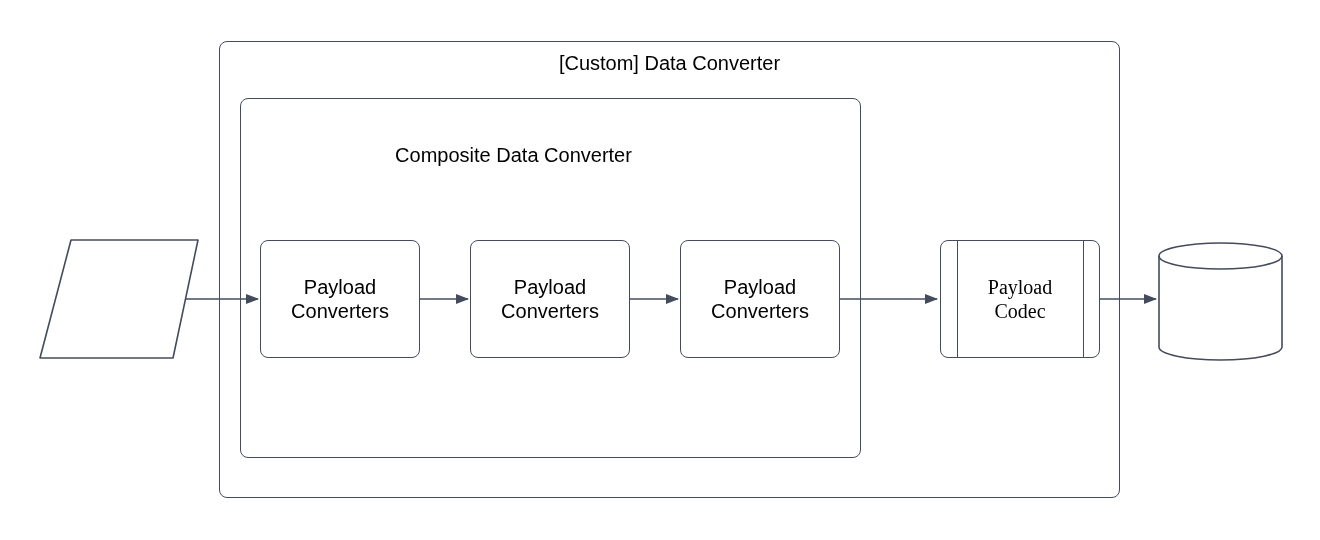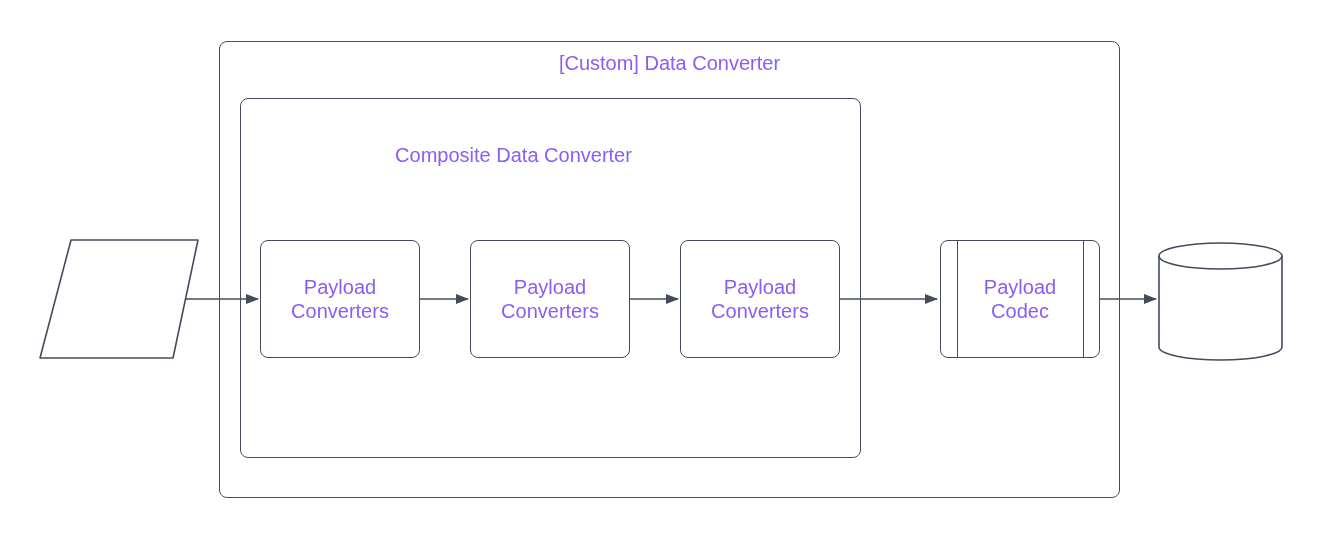--- a/index.html
+++ b/index.html
@@ -3,21 +3,21 @@
 <meta charset="utf-8">
 <style>
   * { margin: 0; padding: 0; box-sizing: border-box; }
   html, body { background: #ffffff; }
   .canvas {
     position: relative;
     width: 1320px;
     height: 540px;
     background: #ffffff;
     font-family: "Liberation Sans", sans-serif;
-    color: #8b5cf6;
+    color: #000000;
     overflow: hidden;
   }
   .layer {
     position: absolute;
     left: 0; top: 0;
     width: 1320px; height: 540px;
   }
   .container-box {
     position: absolute;
     border: 1.6px solid #444c5c;
@@ -49,21 +49,21 @@
     border-radius: 8px;
     background: #ffffff;
     width: 160px;
     height: 118px;
     top: 240px;
   }
   .rect-node .label { width: 112px; }
   .node-converter-1 { left: 260px; }
   .node-converter-2 { left: 470px; }
   .node-converter-3 { left: 680px; }
-  .node-codec { left: 940px; }
+  .node-codec { left: 940px; font-family: Liberation Serif, serif; }
   .node-codec .label { width: 96px; }
   .codec-line {
     position: absolute;
     top: 0; bottom: 0;
     width: 0;
     border-left: 1.4px solid #444c5c;
   }
   .codec-line-left { left: 16px; }
   .codec-line-right { right: 15px; }
   .node-input {

